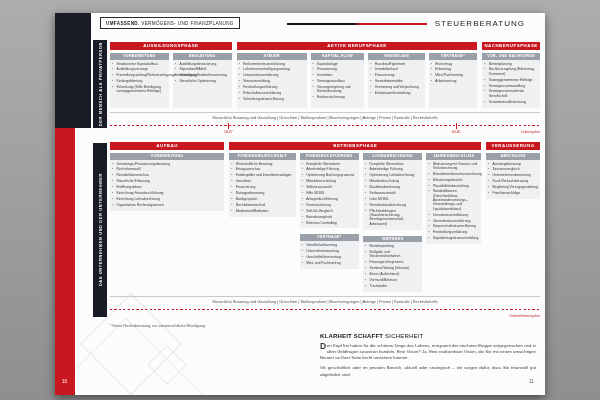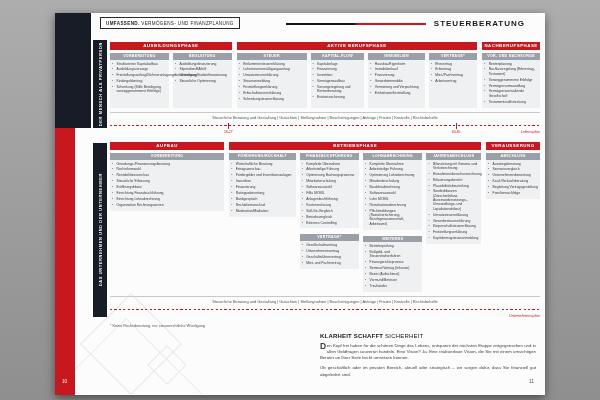--- a/index.html
+++ b/index.html
@@ -21,21 +21,21 @@
     font-size:4px;font-weight:bold;letter-spacing:.6px;white-space:nowrap;}
   .strip-upper{top:27px;height:88px;}
   .strip-lower{top:130px;height:174px;}
   
   .tagline{position:absolute;left:45px;top:4px;border:0.6px solid #2a2a2a;
     padding:2.5px 5px;font-size:4.6px;color:#1d1d1d;letter-spacing:.35px;background:#fff;}
   .tagline b{font-weight:bold;}
   .header-right{position:absolute;right:20px;top:6px;display:flex;align-items:center;}
   .hr-line{width:140px;height:2px;margin-right:8px;
     background:linear-gradient(90deg,#14161c 0 48%,#c8171e 52% 100%);}
-  .hr-title{font-size:8px;font-weight:bold;letter-spacing:1px;color:#1a1a1a;}
+  .hr-title{font-size:8px;font-weight:normal;letter-spacing:1px;color:#1a1a1a;}
   
   .sec{position:absolute;left:55px;width:430px;}
   .sec-upper{top:29px;}
   .sec-lower{top:129px;}
   .phases{display:flex;gap:5px;align-items:stretch;}
   .pgroup{display:flex;flex-direction:column;min-width:0;}
   .pbar{background:#c8171e;color:#fff;font-weight:bold;font-size:4.4px;
     letter-spacing:.5px;text-align:center;height:8px;line-height:8px;margin-bottom:3px;}
   .cols{display:flex;gap:4px;flex:1;align-items:stretch;}
   .sec-upper .cols{height:54px;}

